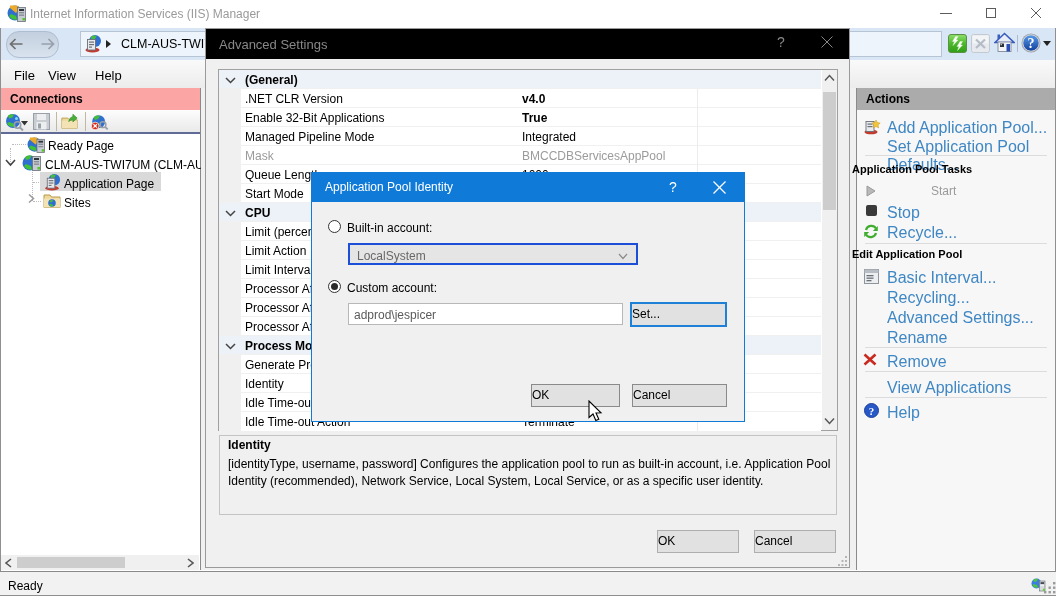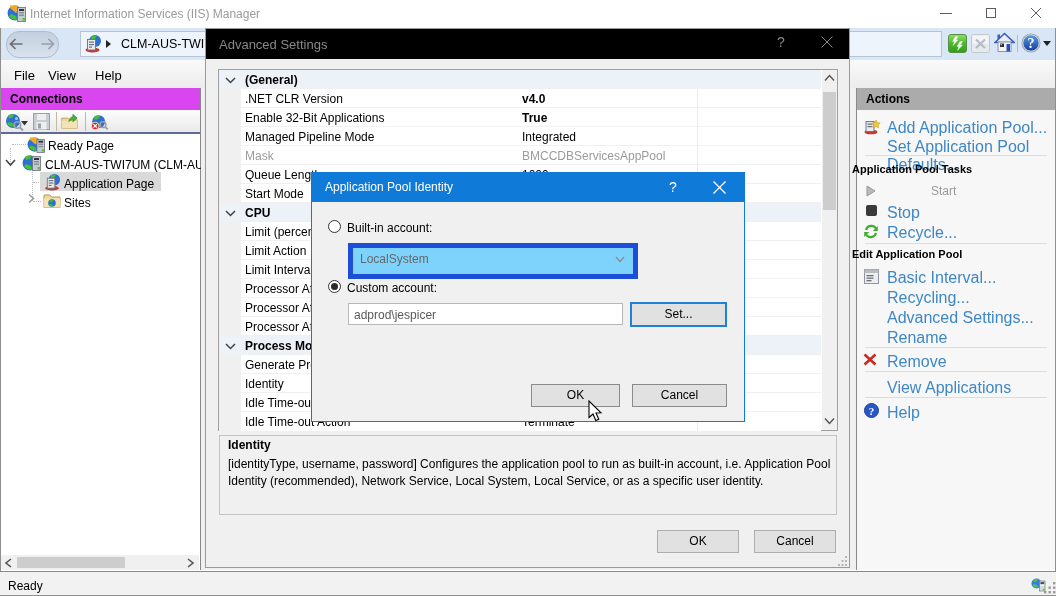--- a/index.html
+++ b/index.html
@@ -19,21 +19,21 @@
 #addrrow { left:1px; top:28px; width:1054px; height:32px; background:#d9e6f5; }
 #navpill { left:6px; top:31px; width:53px; height:27px; border-radius:13px; background:linear-gradient(#c3cfde,#d9e3ef); border:1px solid #aebdcf; }
 #addrbox { left:80px; top:31px; width:862px; height:26px; background:#edf4fb; border:1px solid #b6c4d4; }
 #addrtext { left:121px; top:37px; font-size:12.5px; color:#000; }
 
 
 #menurow { left:1px; top:60px; width:1054px; height:28px; background:linear-gradient(#fafafa,#ececec); }
 
 
 #leftpanel { left:1px; top:88px; width:200px; height:482px; background:#fff; border-right:1px solid #8a8a8a; }
-#lphead { left:1px; top:88px; width:199px; height:22px; background:#d946ef; }
+#lphead { left:1px; top:88px; width:199px; height:22px; background:#fca5a5; }
 #lphead b, #aphead b { position:absolute; left:9px; top:4px; font-size:12px; color:#000; }
 #lptoolbar { left:1px; top:110px; width:199px; height:24px; background:linear-gradient(#fdfdfd,#e9e9e9); border-bottom:2px solid #5f6b96; }
 #lpscroll { left:1px; top:555px; width:198px; height:15px; background:#f0f0f0; }
 #lpthumb { left:17px; top:557px; width:108px; height:11px; background:#cdcdcd; }
 .treetxt { position:absolute; font-size:12px; }
 
 #midsliver { left:201px; top:88px; width:656px; height:482px; background:#f0f0f0; }
 
 #actpanel { left:857px; top:88px; width:198px; height:482px; background:#f7f7f7; }
 #aphead { left:857px; top:88px; width:198px; height:22px; background:#ababab; }
@@ -53,28 +53,28 @@
 #advgrid { left:218px; top:69px; width:620px; height:362px; background:#fff; border:1px solid #a0a0a0; }
 .grow { position:absolute; left:219px; width:602px; height:19px; border-bottom:1px solid #f0f0f0; background:#fff; }
 .gcat { background:#edf2f8; font-weight:bold; }
 .gname { position:absolute; left:26px; top:3px; white-space:nowrap; }
 .gval { position:absolute; left:303px; top:3px; white-space:nowrap; }
 .ggut { position:absolute; left:219px; width:22px; height:19px; background:#f0f0f0; }
 .gchev { position:absolute; left:224px; width:13px; height:13px; }
 #advvbar { left:822px; top:70px; width:15px; height:360px; background:#f0f0f0; }
 #advthumb { left:823px; top:92px; width:13px; height:118px; background:#cdcdcd; }
 #advdesc { left:219px; top:435px; width:618px; height:80px; border:1px solid #c3c3c3; background:#f0f0f0; }
-.btn { position:absolute; background:#e1e1e1; border:1px solid #aeaeae; text-align:center; font-size:12px; color:#000; }
+.btn { position:absolute; background:#e1e1e1; border:1px solid #aeaeae; text-align:left; font-size:12px; color:#000; }
 
 
 #idlg { left:311px; top:172px; width:434px; height:250px; background:#f0f0f0; border:1px solid #0f7ad8; }
 #idtitle { left:311px; top:172px; width:434px; height:30px; background:#0f7ad8; }
 #idtitle span { position:absolute; left:14px; top:8px; color:#fff; font-size:12px; }
 .radio { position:absolute; width:13px; height:13px; border:1px solid #333; border-radius:50%; background:#fff; }
-#combo { left:348px; top:243px; width:290px; height:36px; background:#7dd3fc; border:5px solid #1d4ed8; color:#686868; }
+#combo { left:348px; top:243px; width:290px; height:22px; background:#e5e5e5; border:2px solid #1d4ed8; color:#686868; }
 #acct { left:348px; top:303px; width:275px; height:22px; background:#fff; border:1px solid #b8b8b8; color:#5a5a5a; }
 </style>
 </head>
 <body>
 
 <div class="abs" id="frameL"></div>
 <div class="abs" id="frameR"></div>
 <div class="abs" id="frameB"></div>
 
 <div class="abs" id="titletext">Internet Information Services (IIS) Manager</div>

